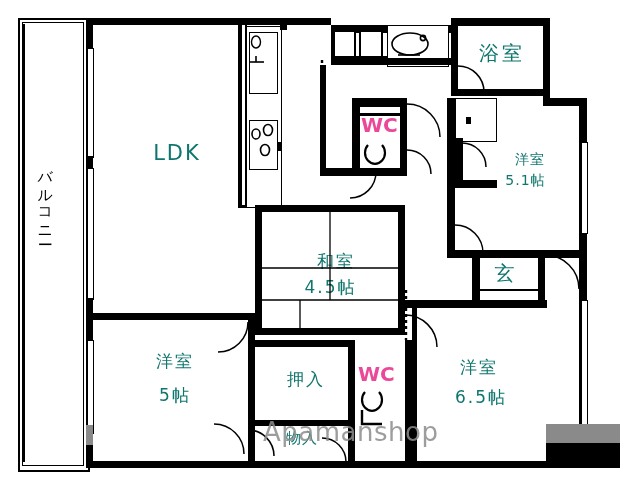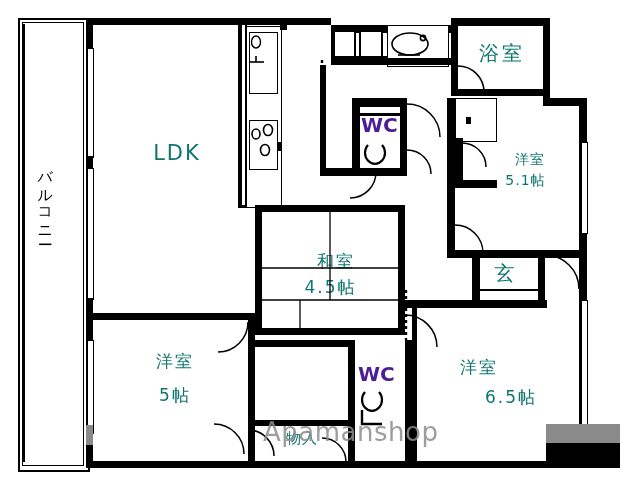--- a/index.html
+++ b/index.html
@@ -32,21 +32,21 @@
     color:#000000;
     font-size:15px;
     line-height:1.22;
     writing-mode:vertical-rl;
     text-orientation:upright;
     letter-spacing:2px;
     font-family:"DejaVu Sans","Liberation Sans",sans-serif;
   }
   .wcglyph{
     position:absolute;
-    color:#4c1d95;
+    color:#ec4899;
     font-size:20px;
     font-weight:600;
     line-height:0.95;
     letter-spacing:0px;
     text-align:left;
     font-family:"DejaVu Sans","Liberation Sans",sans-serif;
   }
   .thinline{position:absolute;border:1px solid #000;background:#fff;}
   svg.ov{position:absolute;left:0;top:0;width:628px;height:480px;pointer-events:none;}
   .wm{
@@ -106,21 +106,21 @@
   <div class="label mid" style="left:281px;top:252px;width:110px;">和室</div>
   <div class="label mid" style="left:268px;top:278px;width:125px;">4.5帖</div>
 
   <div class="label mid" style="left:130px;top:352px;width:90px;">洋室</div>
   <div class="label mid" style="left:130px;top:386px;width:90px;">5帖</div>
 
   <div class="label sml" style="left:495px;top:152px;width:70px;">洋室</div>
   <div class="label sml" style="left:483px;top:173px;width:85px;">5.1帖</div>
 
   <div class="label mid" style="left:434px;top:358px;width:90px;">洋室</div>
-  <div class="label mid" style="left:425px;top:388px;width:112px;text-align:right;">6.5帖</div>
+  <div class="label mid" style="left:425px;top:388px;width:112px;">6.5帖</div>
 
   <div class="w" style="left:331px;top:25px;width:7px;height:40px;"></div>
   <div class="thinline" style="left:333px;top:30px;width:19px;height:26px;border-width:2px;"></div>
   <div class="thinline" style="left:359px;top:30px;width:20px;height:26px;border-width:2px;"></div>
   <div class="w" style="left:331px;top:56px;width:56px;height:9px;"></div>
   <div class="thinline" style="left:387px;top:25px;width:60px;height:40px;border-width:1px;"></div>
   <div class="w" style="left:387px;top:58px;width:64px;height:7px;"></div>
 
   <div class="label sml" style="left:462px;top:42px;width:80px;font-size:20px;letter-spacing:3px;">浴室</div>
   <div class="w" style="left:451px;top:25px;width:7px;height:70px;"></div>
@@ -148,20 +148,21 @@
 
   <div class="label sml" style="left:485px;top:262px;width:40px;font-size:20px;">玄</div>
   <div class="w" style="left:472px;top:250px;width:8px;height:58px;"></div>
   <div class="w" style="left:538px;top:250px;width:7px;height:58px;"></div>
   <div class="w" style="left:472px;top:300px;width:75px;height:8px;"></div>
   <div class="w" style="left:405px;top:300px;width:70px;height:8px;"></div>
 
   <div class="w" style="left:255px;top:340px;width:100px;height:7px;"></div>
   <div class="w" style="left:248px;top:340px;width:7px;height:121px;"></div>
   <div class="w" style="left:348px;top:340px;width:7px;height:121px;"></div>
+  <div class="label sml" style="left:262px;top:370px;width:88px;font-size:17px;letter-spacing:2px;">押入</div>
   <div class="w" style="left:255px;top:420px;width:95px;height:6px;"></div>
   <div class="label sml" style="left:262px;top:430px;width:80px;font-size:15px;">物入</div>
 
   <div class="w" style="left:405px;top:340px;width:7px;height:121px;"></div>
   <div class="wcglyph" style="left:358px;top:365px;">
      <span>WC</span>
   </div>
 
   <div class="w" style="left:412px;top:308px;width:5px;height:153px;"></div>
   <div class="thinline" style="left:581px;top:300px;width:5px;height:130px;border-width:1px;"></div>

